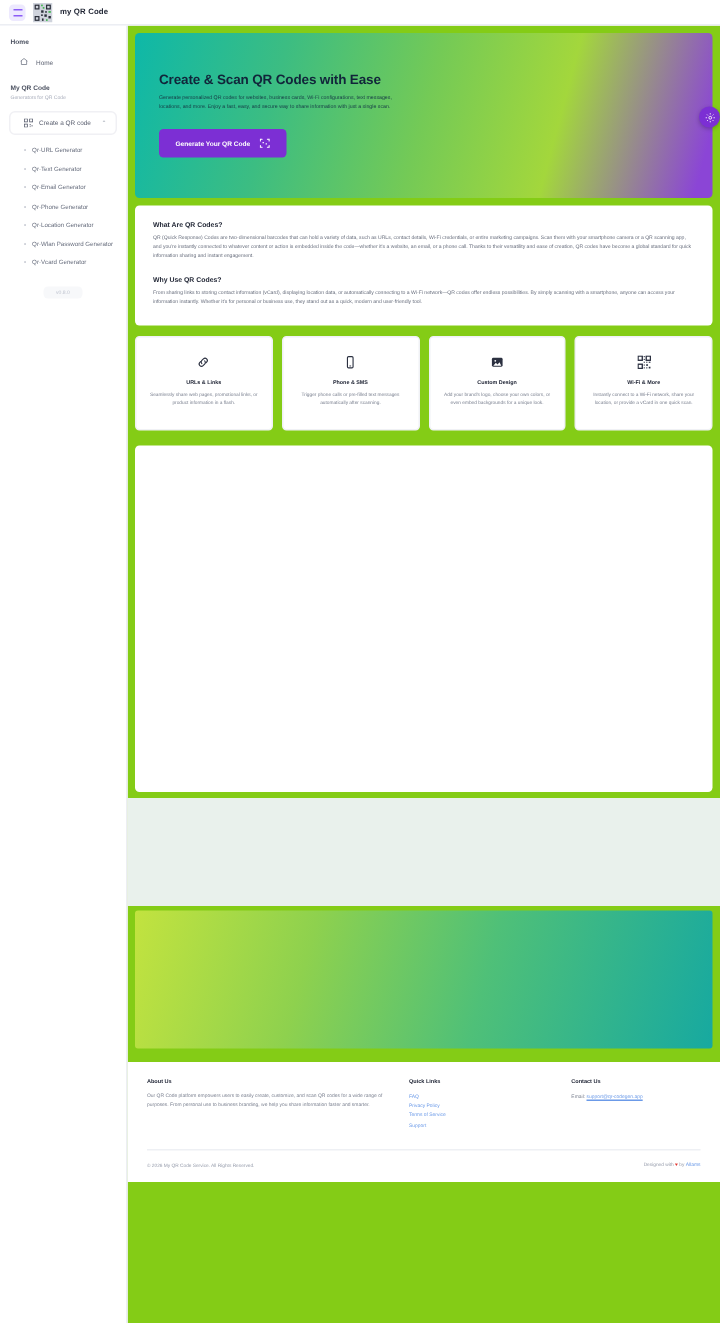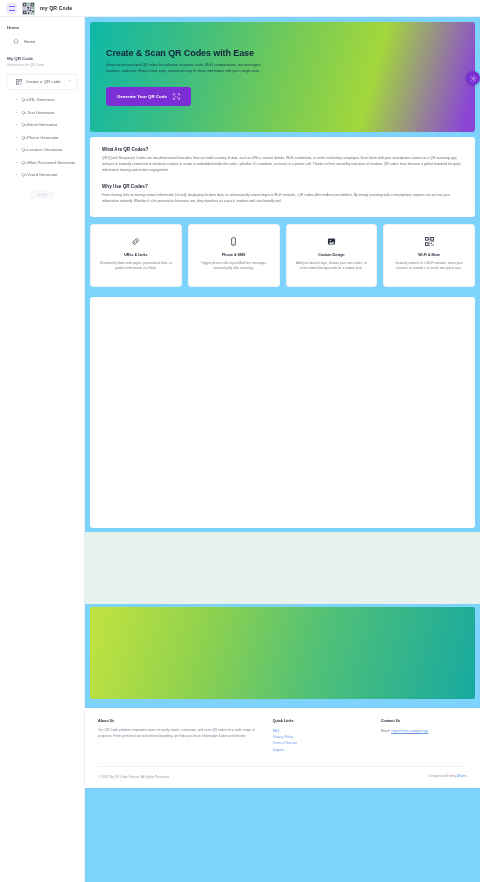--- a/index.html
+++ b/index.html
@@ -91,21 +91,21 @@
     width: 26px; text-align: center;
     font-size: 3.4px; color: #c2c6d1;
     background: #f7f8fa; border-radius: 3px;
     padding: 2px 0;
   }
 
   
   .main {
     position: absolute; top: 17px; left: 85px; right: 0; bottom: 0;
     overflow: hidden;
-    background: #7dd3fc;
+    background: #84cc16;
   }
   .main-inner { padding: 5px 5px 0 5px; }
 
   
   .hero {
     position: relative;
     border-radius: 3px;
     background: linear-gradient(100deg, #0fb9a6 0%, #35bc88 28%, #6ec95a 55%, #9fd63f 75%, #7d3bd0 100%);
     background: linear-gradient(105deg, #0eb8a8 0%, #3cbd82 25%, #74ca56 50%, #a3d73c 72%, #8b45d6 97%);
     height: 110px;

